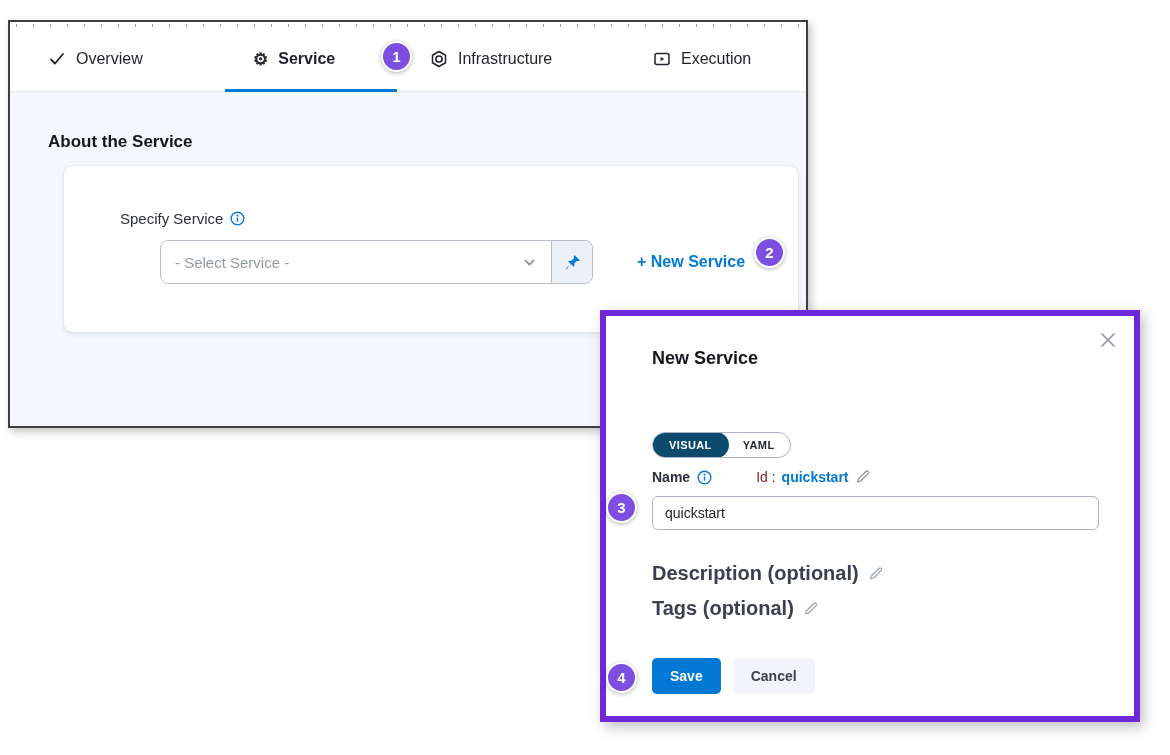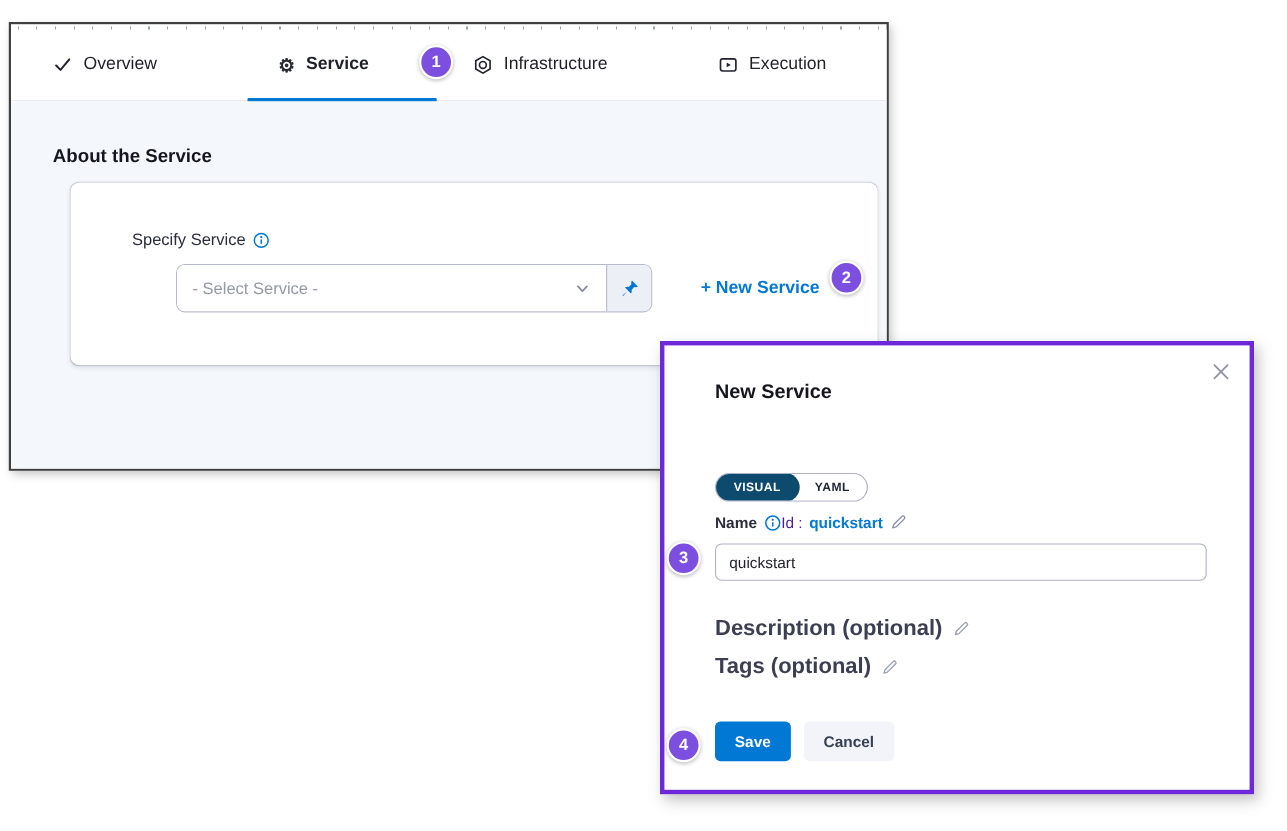--- a/index.html
+++ b/index.html
@@ -66,21 +66,21 @@
     flex:0 0 40px;display:flex;align-items:center;justify-content:center;
     background:#edeff7;border-left:1px solid #b7bacb;cursor:pointer;
   }
   .new-service-link{
     margin-left:44px;font-size:16px;font-weight:700;color:#0278d5;cursor:pointer;
     white-space:nowrap;
   }
   
   .modal{
     position:absolute;left:600px;top:310px;width:540px;height:412px;
-    background:#ffffff;border:4px solid #6d28d9;box-sizing:border-box;
+    background:#ffffff;border:6px solid #6d28d9;box-sizing:border-box;
     box-shadow:4px 5px 12px rgba(80,80,80,.35);z-index:5;
   }
   .modal-close{
     position:absolute;top:12px;right:14px;width:24px;height:24px;
     display:flex;align-items:center;justify-content:center;cursor:pointer;
   }
   .modal-title{
     position:absolute;left:46px;top:32px;font-size:18px;font-weight:700;color:#16161f;
   }
   .mode-toggle{
@@ -96,21 +96,21 @@
   .mode-seg.selected{
     background:#0c4a6e;color:#ffffff;border-radius:14px;margin:-1px;
     padding:0 17px;
   }
   .name-row{
     position:absolute;left:46px;right:43px;top:153px;
     display:flex;align-items:center;justify-content:flex-start;
   }
   .name-label{display:flex;align-items:center;gap:7px;font-size:14px;font-weight:600;color:#2b2d3c;}
   .id-group{display:flex;align-items:center;gap:6px;font-size:14px;}
-  .id-prefix{color:#4c1d95;}
+  .id-prefix{color:#7f1d1d;margin-left:44px;}
   .id-value{color:#0278d5;font-weight:600;cursor:pointer;}
   .name-input{
     position:absolute;left:46px;top:180px;width:447px;height:34px;box-sizing:border-box;
     border:1px solid #b0b1c4;border-radius:6px;padding:0 12px;font-size:14px;
     color:#22222e;font-family:"Liberation Sans",sans-serif;background:#ffffff;outline:none;
   }
   .opt-row{
     position:absolute;left:46px;display:flex;align-items:center;gap:9px;
     font-size:20px;font-weight:700;color:#3c3e52;
   }

